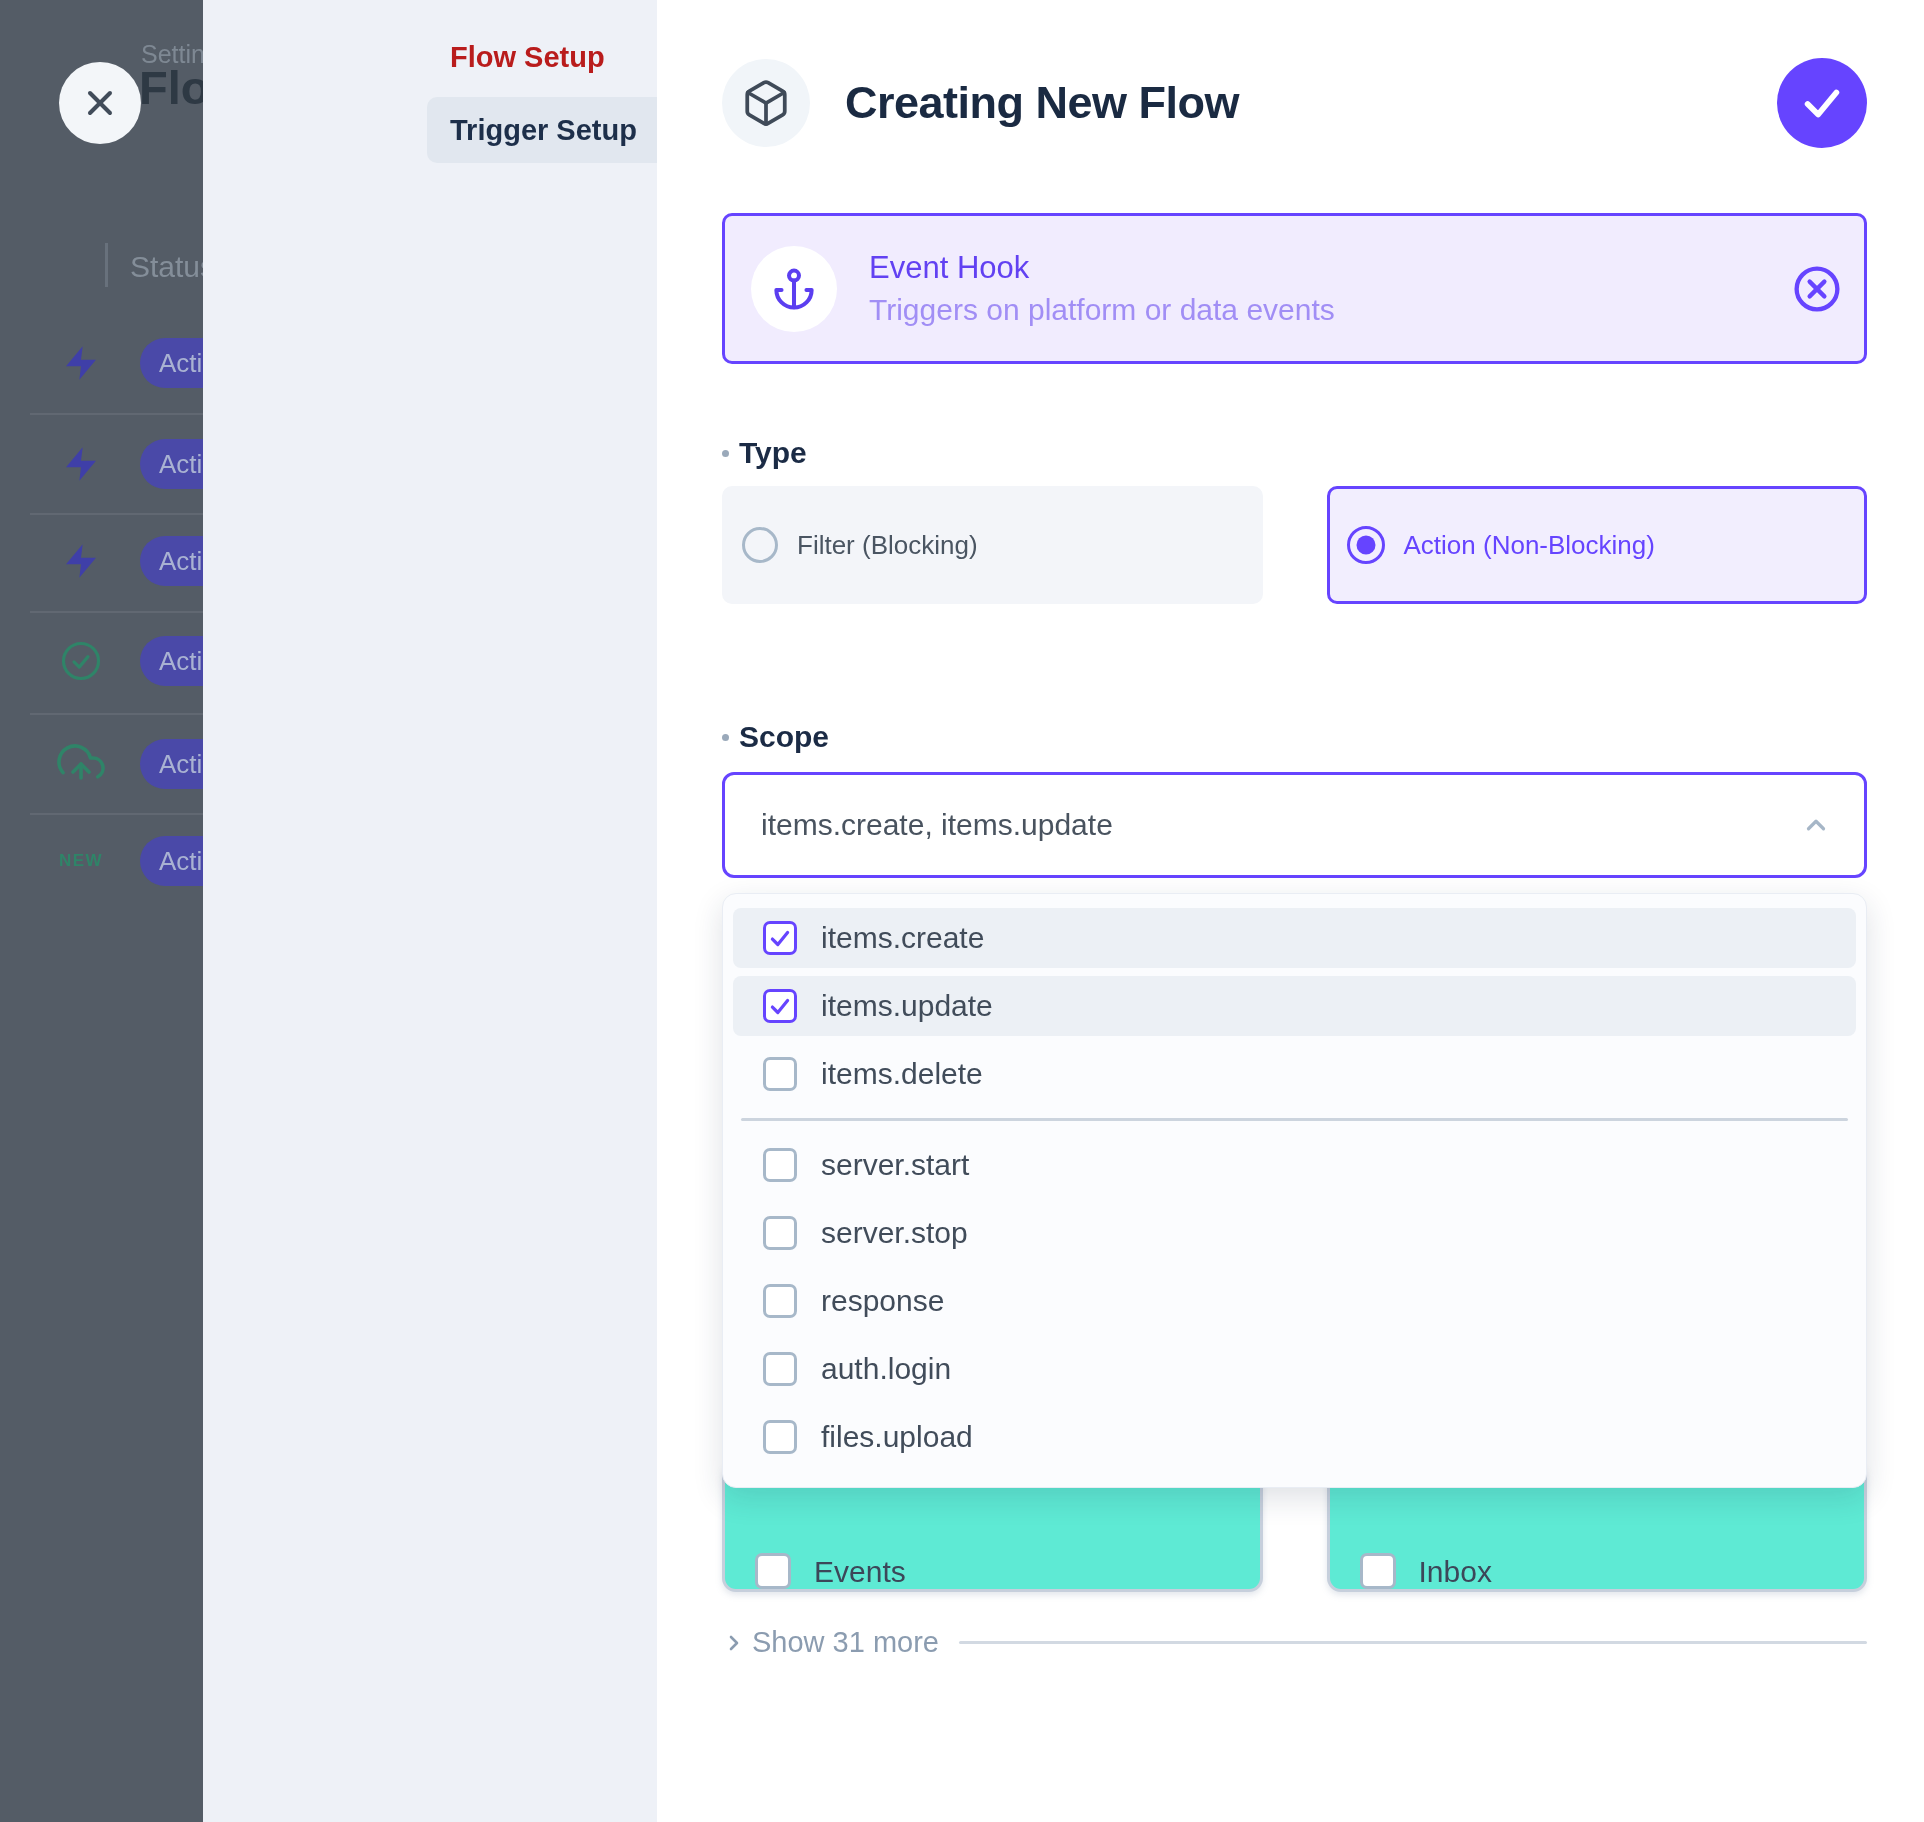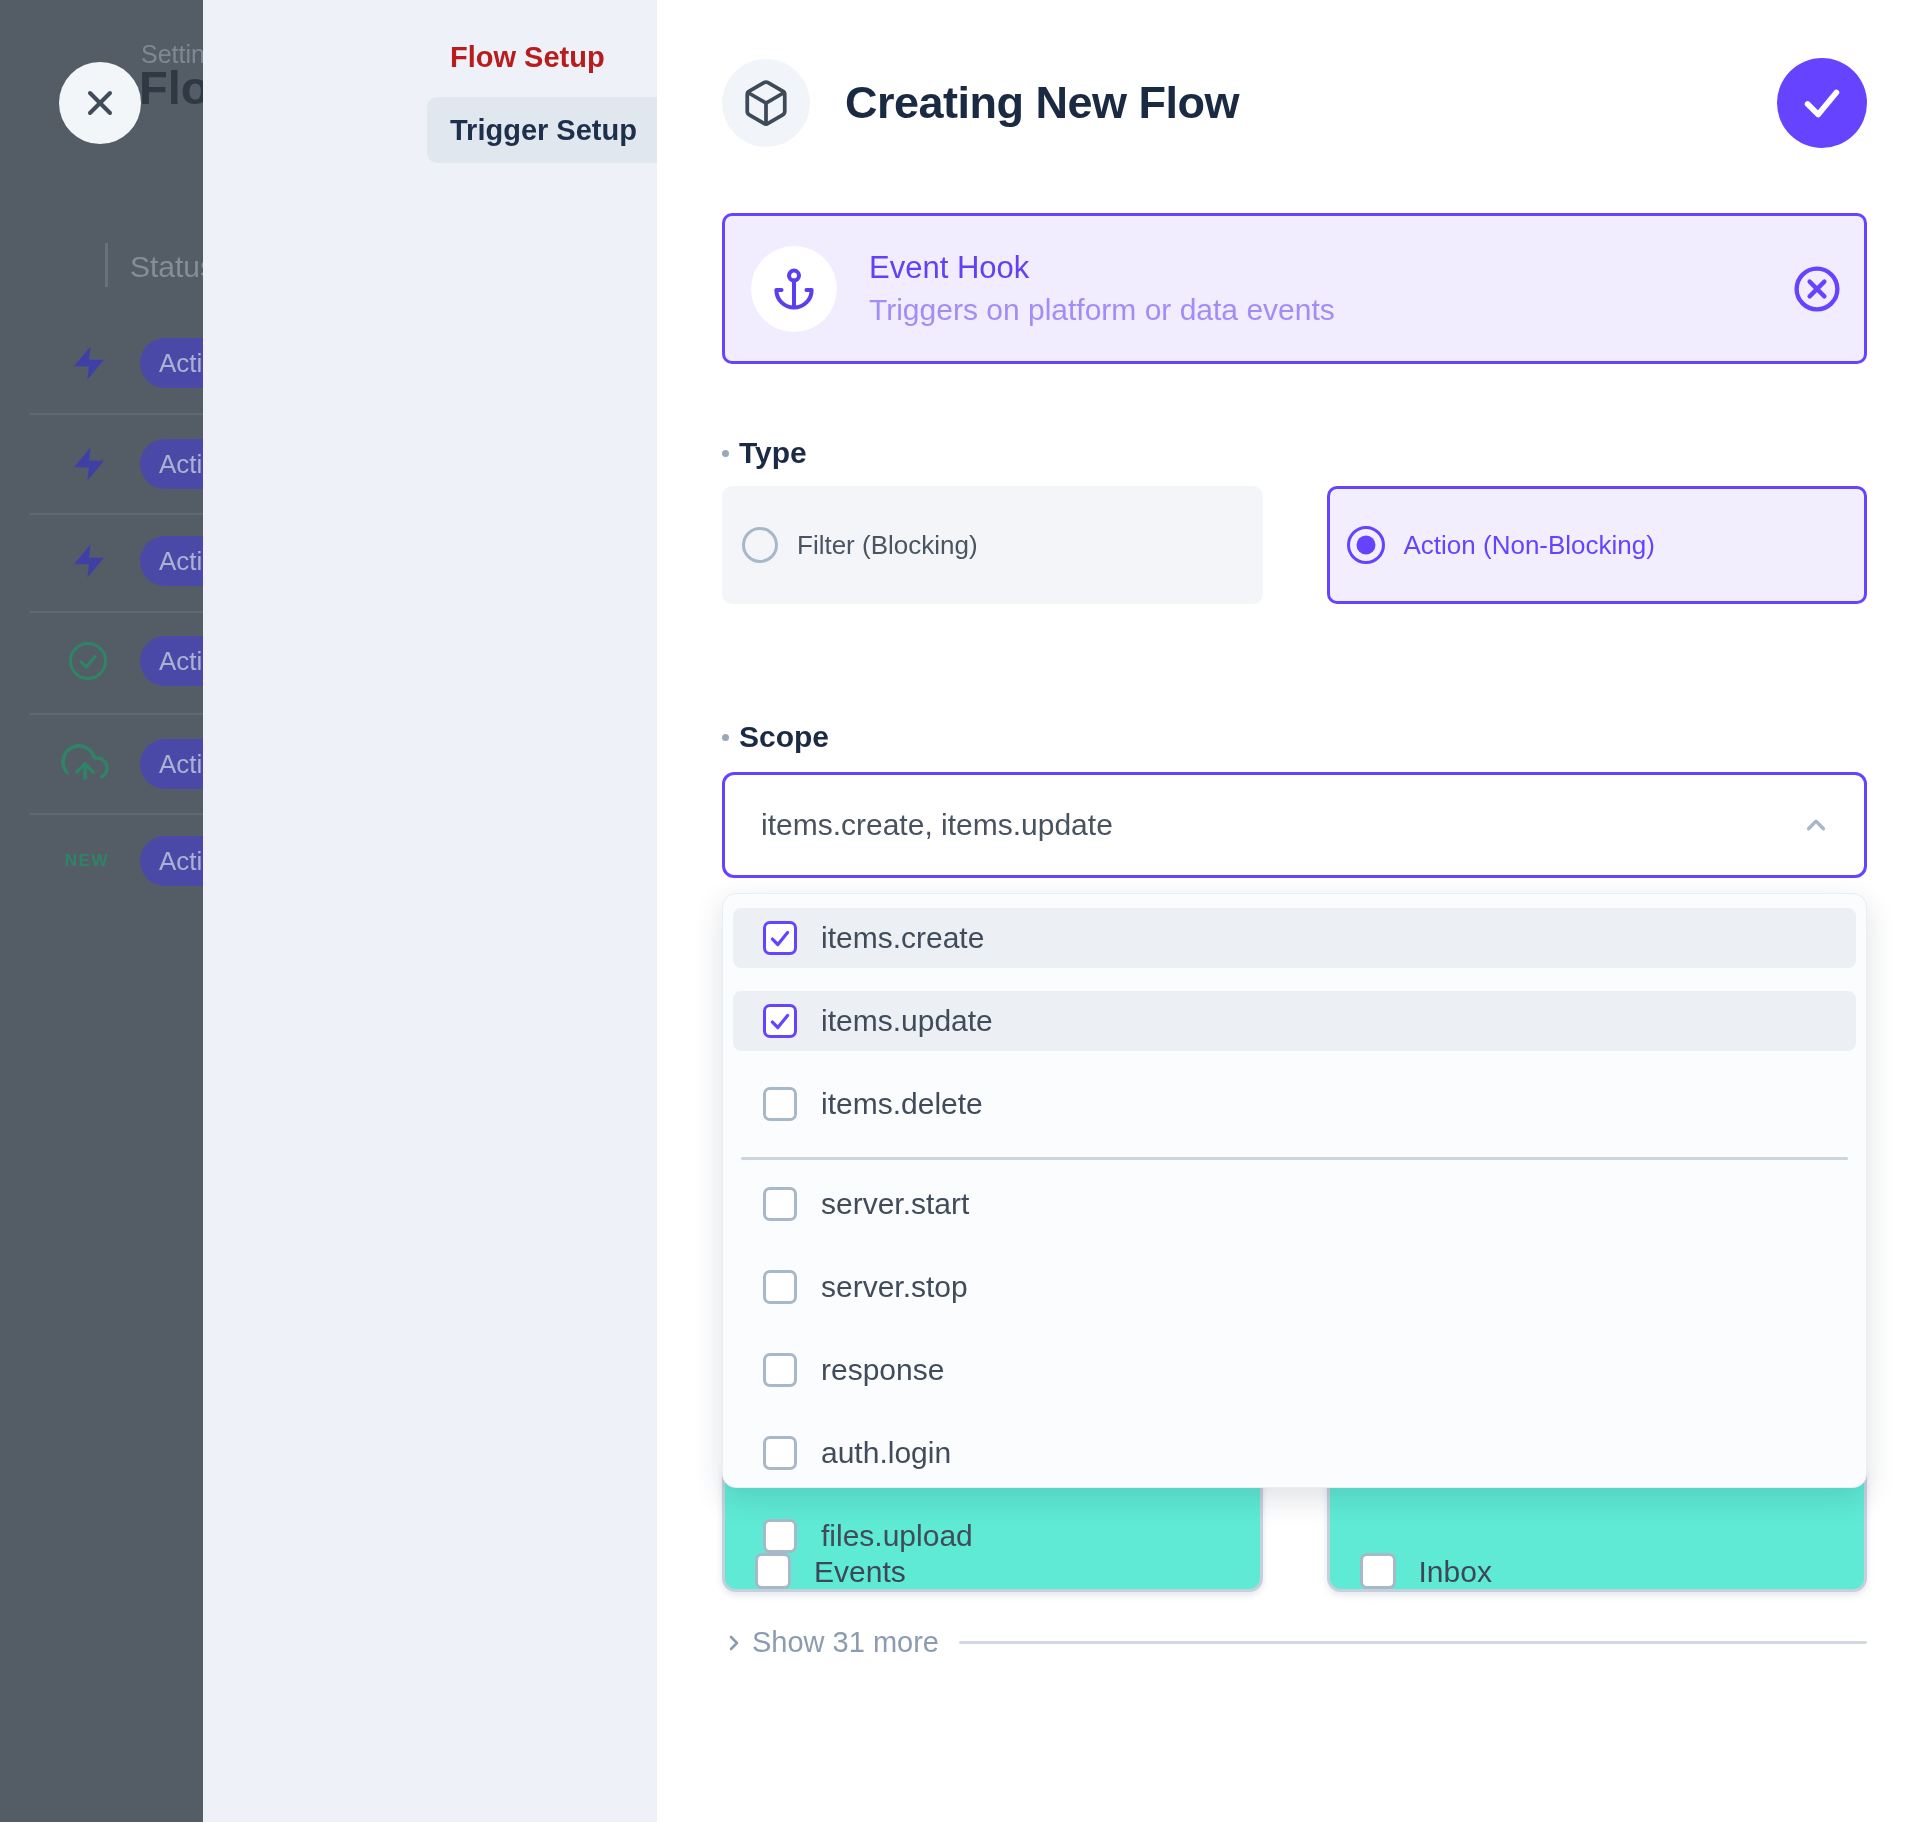--- a/index.html
+++ b/index.html
@@ -9,21 +9,21 @@
   .backdrop { position:absolute; left:0; top:0; width:203px; height:100%; background:#545c66; overflow:hidden; }
   .close-btn { position:absolute; left:59px; top:62px; width:82px; height:82px; border-radius:50%;
                background:#f3f6f9; display:flex; align-items:center; justify-content:center;
                border:none; cursor:pointer; padding:0; color:#414c5a; }
   .bd-breadcrumb { position:absolute; left:141px; top:40px; font-size:25px; color:#7e8893; white-space:nowrap; }
   .bd-title { position:absolute; left:139px; top:60px; font-size:47px; font-weight:bold; color:#2e3944; white-space:nowrap; }
   .bd-col-divider { position:absolute; left:105px; top:243px; width:3px; height:44px; background:#68717c; }
   .bd-status { position:absolute; left:130px; top:250px; font-size:30px; color:#848e99; white-space:nowrap; }
   .bd-row { position:absolute; left:0; width:100%; height:100px; }
   .bd-icon-wrap { position:absolute; left:53px; top:50%; transform:translateY(-50%); width:56px;
-                  display:flex; justify-content:flex-end; align-items:center; }
+                  display:flex; justify-content:center; align-items:center; }
   .bd-new { font-size:17px; font-weight:bold; letter-spacing:1.5px; color:#2f8468; }
   .bd-badge { position:absolute; left:140px; top:50%; transform:translateY(-50%); height:50px; width:130px;
               border-radius:25px; background:#4a49a8; color:#a9b2d2; font-size:26px;
               display:flex; align-items:center; padding-left:19px; box-sizing:border-box; }
   .bd-divider { position:absolute; left:30px; right:0; height:2px; background:rgba(255,255,255,0.08); }
   .bolt { color:#3f3fa8; }
   .greenicon { color:#2f8468; }
 
   
   .drawer-nav { position:absolute; left:203px; top:0; width:454px; height:100%; background:#eef1f7; }
@@ -71,21 +71,21 @@
 
   .scope-wrap { margin-top:18px; position:relative; }
   .select-box { height:106px; background:#ffffff; border:3px solid #6644ff; border-radius:12px;
                 display:flex; align-items:center; padding:0 33px 0 36px; box-sizing:border-box; cursor:pointer; }
   .select-value { font-size:30px; color:#49535f; }
   .select-chevron { margin-left:auto; color:#a6b6c7; display:flex; }
 
   .dropdown { position:absolute; left:0; right:0; top:121px; height:595px; background:#fbfcfe;
               border:1px solid #e9edf4; border-radius:14px; box-shadow:0 10px 30px rgba(25,40,70,0.14);
               z-index:10; box-sizing:border-box; padding:14px 10px; }
-  .dd-row { height:60px; margin-bottom:23px; border-radius:8px; display:flex; align-items:center;
+  .dd-row { height:60px; margin-bottom:8px; border-radius:8px; display:flex; align-items:center;
             padding-left:30px; cursor:pointer; }
   .dd-row.hl { background:#ecf0f5; }
   .dd-divider { height:3px; background:#ccd4de; margin:14px 8px; border-radius:2px; }
   .cb { width:34px; height:34px; border-radius:7px; border:3px solid #a7b8c9; box-sizing:border-box;
         background:#ffffff; position:relative; flex:none; display:flex; align-items:center; justify-content:center; }
   .cb.checked { border-color:#6644ff; color:#6644ff; }
   .dd-label { margin-left:24px; font-size:30px; color:#414c5a; white-space:nowrap; }
 
   .collections-grid { margin-top:584px; display:grid; grid-template-columns:1fr 1fr; gap:64px;
                       position:relative; z-index:1; }

